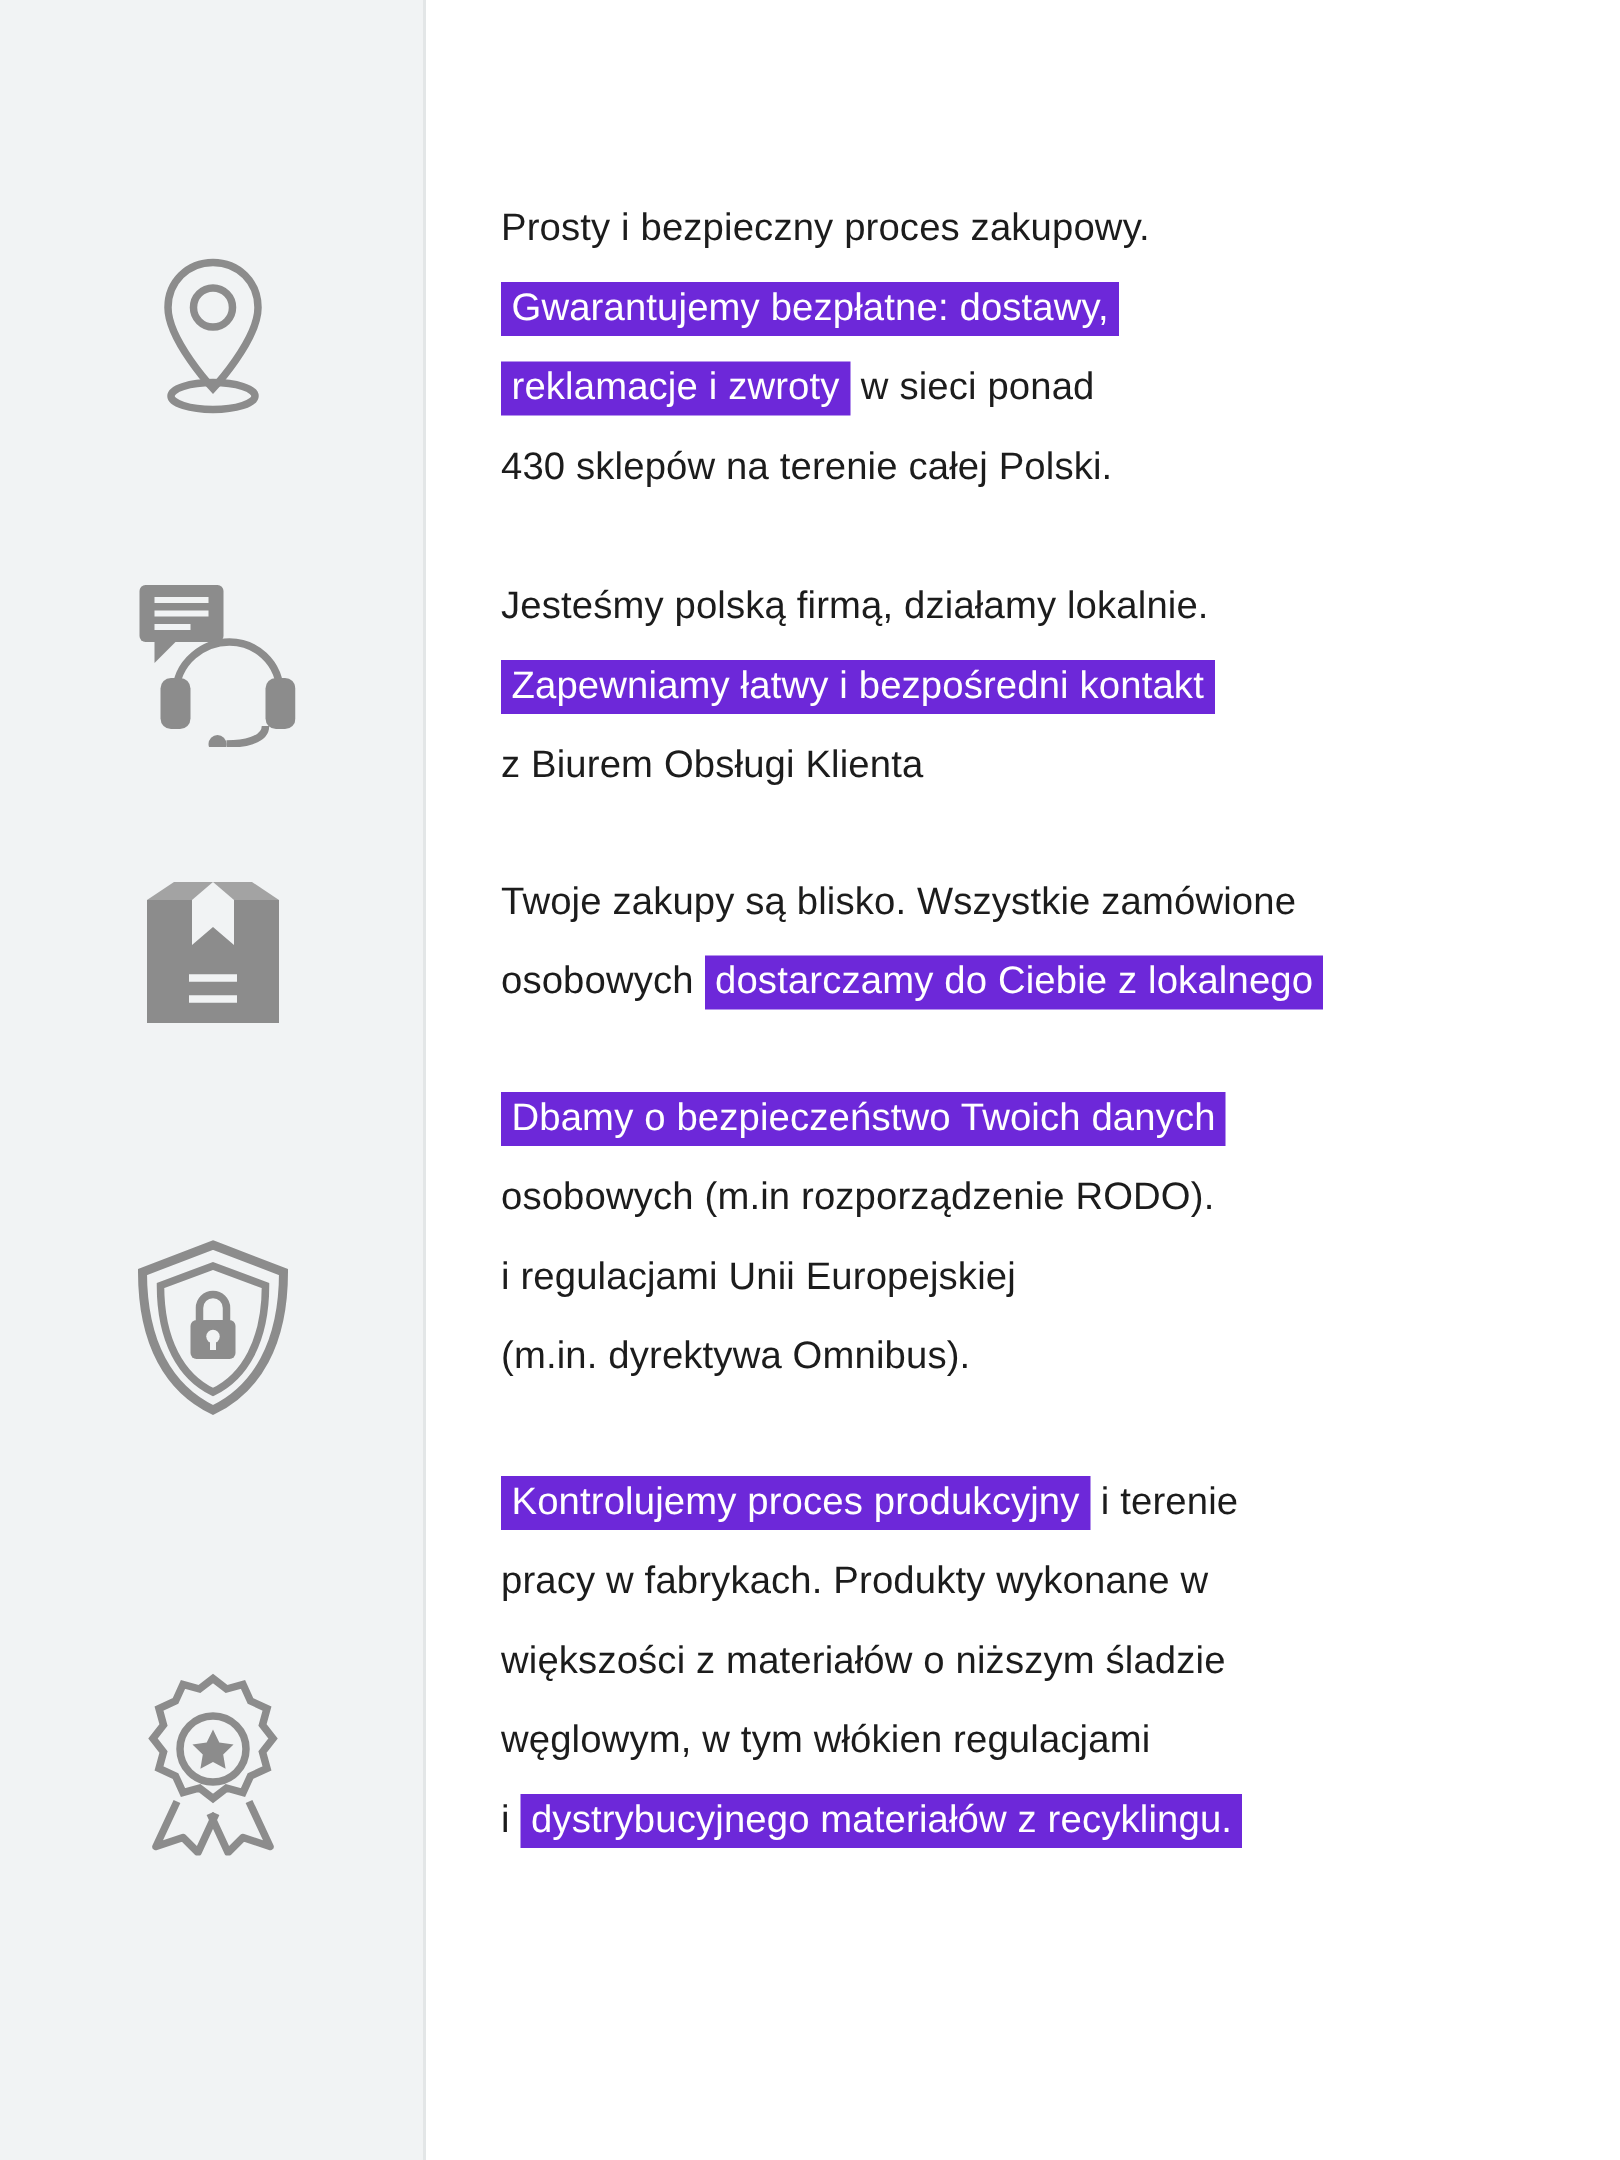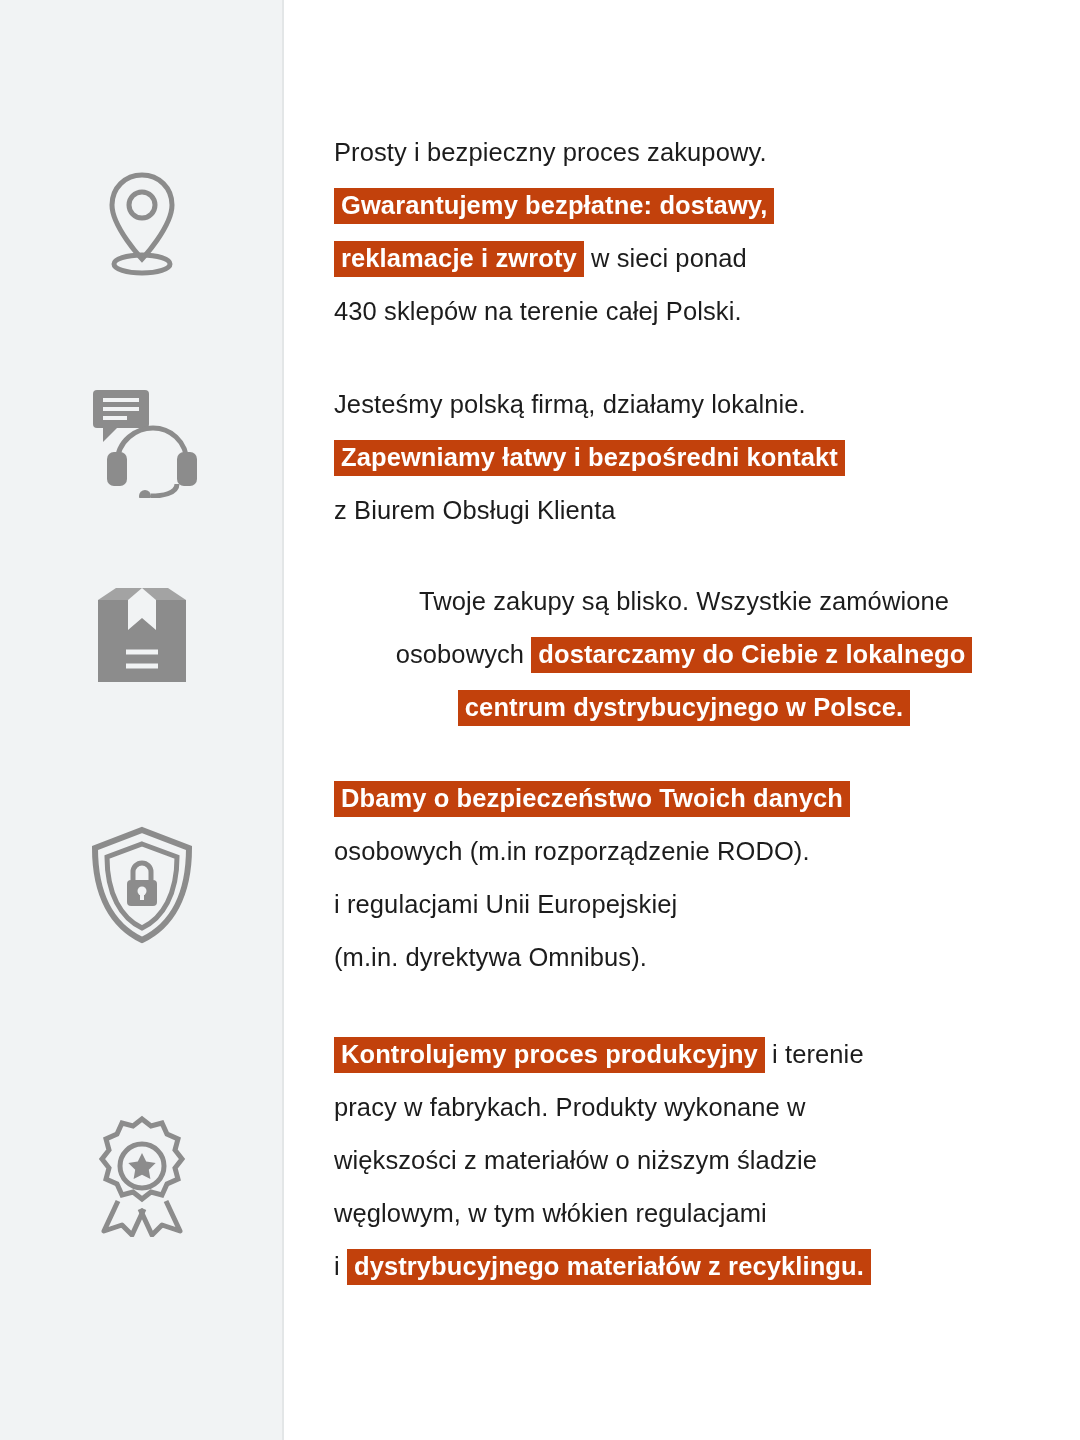--- a/index.html
+++ b/index.html
@@ -71,36 +71,36 @@
 
   .line {
     font-size: 25.5px;
     line-height: 53px;
     color: #1c1c1c;
     letter-spacing: 0.1px;
     white-space: nowrap;
   }
 
   .hl {
-    background: #c2410c;
+    background: #6d28d9;
     color: #ffffff;
-    font-weight: bold;
+    font-weight: normal;
     padding: 3px 7px 5px 7px;
     box-decoration-break: clone;
     -webkit-box-decoration-break: clone;
   }
 
   .plain {
     padding: 3px 0 5px 0;
   }
 
   
   #block-1 { margin-bottom: 40px; }
   #block-2 { margin-bottom: 38px; }
-  #block-3 { margin-bottom: 38px; text-align: center; }
+  #block-3 { margin-bottom: 38px; }
   #block-4 { margin-bottom: 44px; }
   #block-5 { margin-bottom: 0; }
 </style>
 </head>
 <body>
 
 <div class="page">
 
   <div class="left-rail">
     <div class="rail-divider"></div>
@@ -190,23 +190,20 @@
         </div>
       </div>
 
       <div class="block" id="block-3">
         <div class="line">
           <span class="plain">Twoje zakupy są blisko. Wszystkie zamówione</span>
         </div>
         <div class="line">
           <span class="plain">osobowych </span><span class="hl">dostarczamy do Ciebie z lokalnego</span>
         </div>
-        <div class="line">
-          <span class="hl">centrum dystrybucyjnego w Polsce.</span>
-        </div>
       </div>
 
       <div class="block" id="block-4">
         <div class="line">
           <span class="hl">Dbamy o bezpieczeństwo Twoich danych</span>
         </div>
         <div class="line">
           <span class="plain">osobowych (m.in rozporządzenie RODO).</span>
         </div>
         <div class="line">

